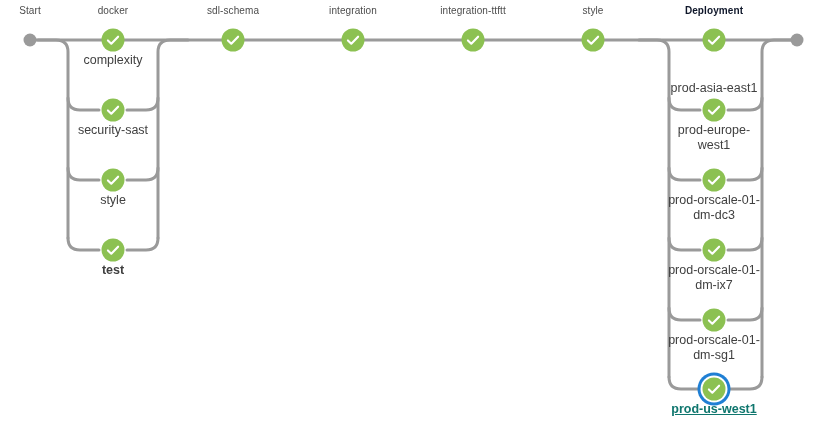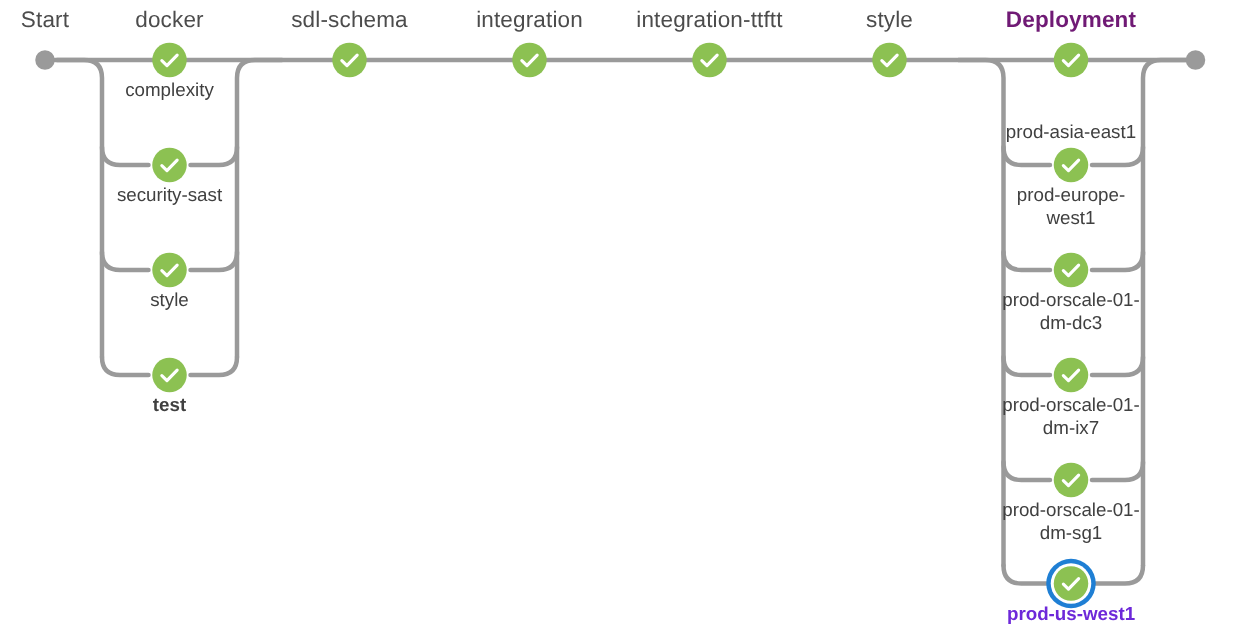--- a/index.html
+++ b/index.html
@@ -23,28 +23,28 @@
     left: 0;
     top: 0;
     width: 824px;
     height: 429px;
     pointer-events: none;
   }
   .col-header {
     position: absolute;
     transform: translateX(-50%);
     top: 5px;
-    font-size: 15px;
+    font-size: 10px;
     color: #4c4c4c;
     white-space: nowrap;
     letter-spacing: .1px;
   }
   .col-header.bold {
     font-weight: bold;
-    color: #701a75;
+    color: #0f172a;
   }
   .node {
     position: absolute;
     width: 23px;
     height: 23px;
     border-radius: 50%;
     background: #8cc152;
     transform: translate(-50%, -50%);
     box-sizing: border-box;
   }
@@ -72,21 +72,22 @@
     transform: translateX(-50%);
     text-align: center;
     font-size: 12.5px;
     line-height: 15px;
     color: #404040;
     white-space: pre-line;
     width: 116px;
   }
   .job-label.bold {
     font-weight: bold;
-    color: #6d28d9;
+    color: #0f766e;
+    text-decoration: underline;
   }
 </style>
 </head>
 <body>
 
 <div id="stage">
   <svg id="wires" viewBox="0 0 824 429" xmlns="http://www.w3.org/2000/svg">
       <path d="M 30 40 L 113 40" fill="none" stroke="#9a9a9a" stroke-width="3" stroke-linecap="round"></path>
       <path d="M 113 40 L 233 40" fill="none" stroke="#9a9a9a" stroke-width="3" stroke-linecap="round"></path>
       <path d="M 233 40 L 353 40" fill="none" stroke="#9a9a9a" stroke-width="3" stroke-linecap="round"></path>

